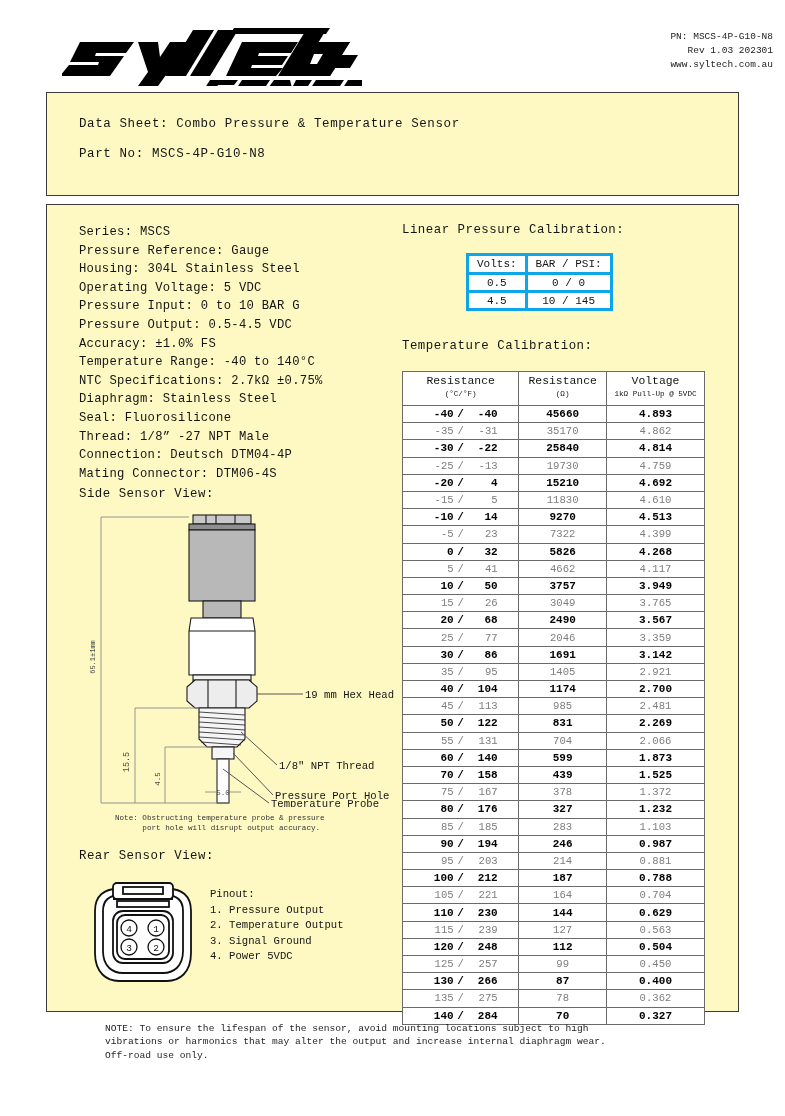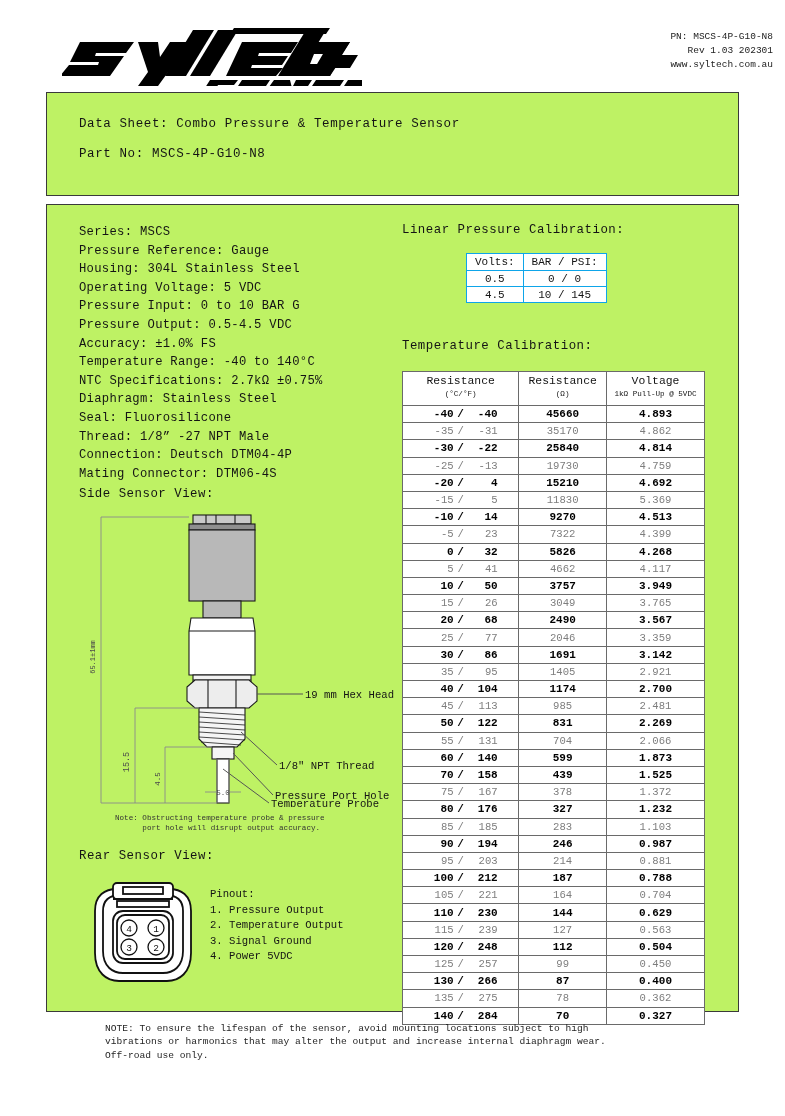--- a/index.html
+++ b/index.html
@@ -13,42 +13,42 @@
   }
   .page{position:relative;width:785px;height:1116px;}
 
   
   .header{position:absolute;left:0;top:0;width:785px;height:88px;}
   .logo{position:absolute;left:62px;top:24px;width:300px;height:62px;}
   .hdr-meta{position:absolute;right:12px;top:30px;text-align:right;
     font-size:9.5px;line-height:14px;color:#222;margin-left:24px;}
 
   
-  .box{position:absolute;border:1.6px solid #3a3a3a;background:#bef264;box-sizing:border-box;}
+  .box{position:absolute;border:1.6px solid #3a3a3a;background:#fef9c3;box-sizing:border-box;}
   #title-box{left:46px;top:92px;width:693px;height:104px;}
   #body-box{left:46px;top:204px;width:693px;height:808px;}
 
   .title-line{position:absolute;left:32px;font-size:12.5px;letter-spacing:.6px;color:#141414;}
   #t1{top:24px;}
   #t2{top:54px;}
 
   
   .spec-list{position:absolute;left:32px;top:18px;font-size:12.2px;line-height:18.6px;letter-spacing:.3px;color:#141414;}
   .spec-list div{white-space:pre;}
 
   .section-head{position:absolute;font-size:12.4px;letter-spacing:.5px;color:#141414;}
   #sh-side{left:32px;top:282px;}
   #sh-rear{left:32px;top:644px;}
   #sh-press{left:355px;top:18px;}
   #sh-temp{left:355px;top:134px;}
 
   
   #press-tbl{position:absolute;left:419px;top:48px;border-collapse:collapse;
     font-size:11px;background:#fff;}
-  #press-tbl td,#press-tbl th{border:1px solid #0ea5e9;padding:1px 8px;text-align:center;
+  #press-tbl td,#press-tbl th{border:3px solid #0ea5e9;padding:1px 8px;text-align:center;
     font-weight:normal;color:#141414;font-family:"Liberation Mono",monospace;}
   #press-tbl th{padding:2px 8px;}
   #press-tbl td{padding:1.5px 8px;}
 
   
   #temp-tbl{position:absolute;left:355px;top:166px;border-collapse:collapse;
     width:303px;background:#fff;font-size:10.6px;}
   #temp-tbl th,#temp-tbl td{border:1px solid #6a6a6a;text-align:center;
     font-family:"Liberation Mono",monospace;color:#141414;}
   #temp-tbl thead th{padding:3px 2px 4px;font-weight:normal;line-height:13px;}
@@ -202,21 +202,21 @@
             <td>4.759</td>
           </tr>
           <tr class="major">
             <td><span class="ccell">-20</span><span class="slash">/</span><span class="fcell">4</span></td>
             <td>15210</td>
             <td>4.692</td>
           </tr>
           <tr class="minor">
             <td><span class="ccell">-15</span><span class="slash">/</span><span class="fcell">5</span></td>
             <td>11830</td>
-            <td>5.369</td>
+            <td>4.610</td>
           </tr>
           <tr class="major">
             <td><span class="ccell">-10</span><span class="slash">/</span><span class="fcell">14</span></td>
             <td>9270</td>
             <td>4.513</td>
           </tr>
           <tr class="minor">
             <td><span class="ccell">-5</span><span class="slash">/</span><span class="fcell">23</span></td>
             <td>7322</td>
             <td>4.399</td>

